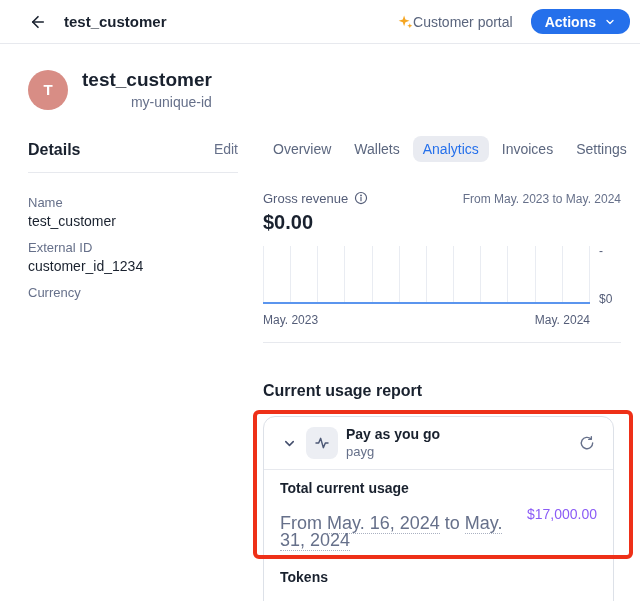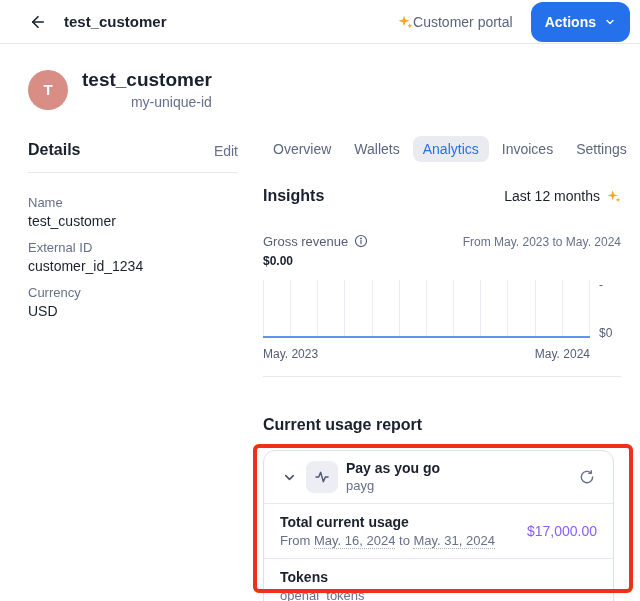--- a/index.html
+++ b/index.html
@@ -8,68 +8,68 @@
     font-family:"Liberation Sans","DejaVu Sans",sans-serif;
     background:#ffffff; color:#19212e; overflow:hidden; position:relative;
   }
   
   .topbar { height:44px; border-bottom:1px solid #e7e9ee; display:flex; align-items:center; justify-content:space-between; padding:0 10px 0 26px; }
   .topbar-left { display:flex; align-items:center; gap:14px; }
   .icon-btn { background:none; border:none; cursor:pointer; display:flex; align-items:center; justify-content:center; width:24px; height:24px; }
   .topbar-title { font-size:15px; font-weight:700; color:#19212e; }
   .topbar-right { display:flex; align-items:center; gap:18px; }
   .portal-btn { background:none; border:none; cursor:pointer; display:flex; align-items:center; gap:0; font-size:14px; color:#5a657d; font-family:inherit; }
-  .actions-btn { background:#2570eb; color:#ffffff; border:none; cursor:pointer; display:flex; align-items:center; gap:8px; font-size:14px; font-weight:600; font-family:inherit; padding:6px 14px; height:40px; border-radius:12px; }
+  .actions-btn { background:#2570eb; color:#ffffff; border:none; cursor:pointer; display:flex; align-items:center; gap:8px; font-size:14px; font-weight:600; font-family:inherit; padding:6px 14px; height:25px; border-radius:12px; }
   
   .customer-head { display:flex; align-items:center; gap:14px; padding:24px 28px 0 28px; }
   .avatar { width:40px; height:40px; border-radius:50%; background:#d88d85; color:#ffffff; font-size:15px; font-weight:600; display:flex; align-items:center; justify-content:center; }
   .customer-name { font-size:19px; font-weight:700; color:#19212e; line-height:23px; }
   .customer-sub { font-size:14px; color:#66708a; line-height:18px; margin-top:2px;text-align:right; }
   
   .content { display:grid; grid-template-columns:210px 358px; column-gap:25px; padding:30px 0 0 28px; }
   
-  .details-header { display:flex; align-items:flex-end; justify-content:space-between; padding-bottom:13px; border-bottom:1px solid #e7e9ee; }
+  .details-header { display:flex; align-items:flex-start; justify-content:space-between; padding-bottom:13px; border-bottom:1px solid #e7e9ee; }
   .section-heading { font-size:16px; font-weight:700; color:#19212e; }
   .edit-link { background:none; border:none; cursor:pointer; font-family:inherit; font-size:14px; color:#66708a; }
   .fields { margin-top:21px; }
   .field { margin-bottom:9px; }
   .field-label { font-size:13px; color:#66708a; line-height:17px; }
   .field-value { font-size:14px; color:#19212e; line-height:17px; margin-top:2px; margin-bottom:8px; }
   
   .tabs { display:flex; align-items:center; gap:3px; margin-top:-5px; }
   .tab { background:none; border:none; cursor:pointer; font-family:inherit; font-size:14px; color:#5c677f; padding:5px 10px; border-radius:8px; }
   .tab.active { color:#2570eb; background:#e9ebf1; font-weight:500; }
   .insights-row { margin-top:25px; display:flex; align-items:center; justify-content:space-between; }
   .period-btn { background:none; border:none; cursor:pointer; font-family:inherit; font-size:14px; color:#19212e; display:flex; align-items:center; gap:7px; }
   .revenue-row { margin-top:29px; display:flex; align-items:center; justify-content:space-between; }
   .revenue-label-wrap { display:flex; align-items:flex-start; gap:6px; }
   .revenue-label { font-size:13px; color:#545d78; }
   .revenue-range { font-size:12px; color:#66708a; }
-  .revenue-value { font-size:12px; font-weight:700; margin-top:5px; }
+  .revenue-value { font-size:20px; font-weight:700; margin-top:5px; }
   
   .chart-wrap { display:flex; margin-top:12px; }
   .chart-grid { position:relative; width:327px; height:58px; display:flex; justify-content:space-between; }
   .gridline { width:1px; height:100%; background:#e9ecf2; }
   .chart-baseline { position:absolute; left:0; right:0; bottom:0; height:2px; background:#5b95ee; }
   .chart-yaxis { display:flex; flex-direction:column; justify-content:space-between; padding-left:9px; font-size:12px; color:#545d78; height:62px; margin-top:-2px; }
   .chart-xlabels { width:327px; display:flex; justify-content:space-between; font-size:12px; color:#545d78; margin-top:7px; }
   .right-divider { border-top:1px solid #e7e9ee; margin-top:15px; }
   .usage-heading { margin-top:39px; font-size:16px; font-weight:700; }
   
   .usage-area { position:relative; margin-top:16px; }
   .annotation-box { position:absolute; left:-10px; top:-6px; width:380px; height:149px; border:4px solid #ee3018; border-radius:6px; z-index:5; pointer-events:none; }
   .usage-card { width:351px; border:1px solid #dde1e8; border-radius:12px; background:#ffffff; }
   .card-row-header { height:52px; display:flex; align-items:center; gap:8px; padding:0 16px; }
   .plan-tile { width:32px; height:32px; border-radius:8px; background:#eceef3; display:flex; align-items:center; justify-content:center; flex:none; }
   .plan-name { font-size:14px; font-weight:700; line-height:17px; }
   .plan-code { font-size:13px; color:#66708a; line-height:16px; margin-top:1px; }
   .flex-spacer { flex:1; }
   .card-row { border-top:1px solid #e7e9ee; padding:9px 16px; display:flex; align-items:center; justify-content:space-between; }
   .row-title { font-size:14px; font-weight:700; line-height:18px; }
-  .row-sub { font-size:13px; color:#66708a; line-height:17px; margin-top:1px; }
+  .row-sub { font-size:18px; color:#66708a; line-height:17px; margin-top:18px; }
   .dotted-date { border-bottom:1px dotted #aab1c1; }
   .row-amount { font-size:14px; color:#8b5cf6; }
   svg { display:block; }
 </style>
 </head>
 <body>
 
 <header class="topbar">
   <div class="topbar-left">
     <button class="icon-btn">
@@ -122,47 +122,34 @@
       <div class="field">
         <div class="field-label">Name</div>
         <div class="field-value">test_customer</div>
       </div>
       <div class="field">
         <div class="field-label">External ID</div>
         <div class="field-value">customer_id_1234</div>
       </div>
       <div class="field">
         <div class="field-label">Currency</div>
-        <div class="field-value">USD</div>
       </div>
     </div>
   </aside>
 
   <section>
 
     <nav class="tabs">
       <button class="tab">Overview</button>
       <button class="tab">Wallets</button>
       <button class="tab active">Analytics</button>
       <button class="tab">Invoices</button>
       <button class="tab">Settings</button>
     </nav>
 
-    <div class="insights-row">
-      <span class="section-heading">Insights</span>
-      <button class="period-btn">
-        <span>Last 12 months</span>
-        <span>
-          <svg width="14" height="14" viewBox="0 0 16 16" fill="#f5a623">
-              <path d="M6.5 1.5 L7.9 5.9 L12.3 7.3 L7.9 8.7 L6.5 13.1 L5.1 8.7 L0.7 7.3 L5.1 5.9 Z"></path>
-              <path d="M12.6 9.8 L13.3 11.8 L15.3 12.5 L13.3 13.2 L12.6 15.2 L11.9 13.2 L9.9 12.5 L11.9 11.8 Z"></path>
-            </svg>
-        </span>
-      </button>
-    </div>
 
     <div class="revenue-row">
       <div class="revenue-label-wrap">
         <span class="revenue-label">Gross revenue</span>
         <span>
           <svg width="14" height="14" viewBox="0 0 24 24" fill="none" stroke="#545d78" stroke-width="2" stroke-linecap="round">
               <circle cx="12" cy="12" r="9.5"></circle>
               <line x1="12" y1="11" x2="12" y2="16.5"></line>
               <circle cx="12" cy="7.5" r="0.6" fill="#545d78"></circle>
             </svg>

